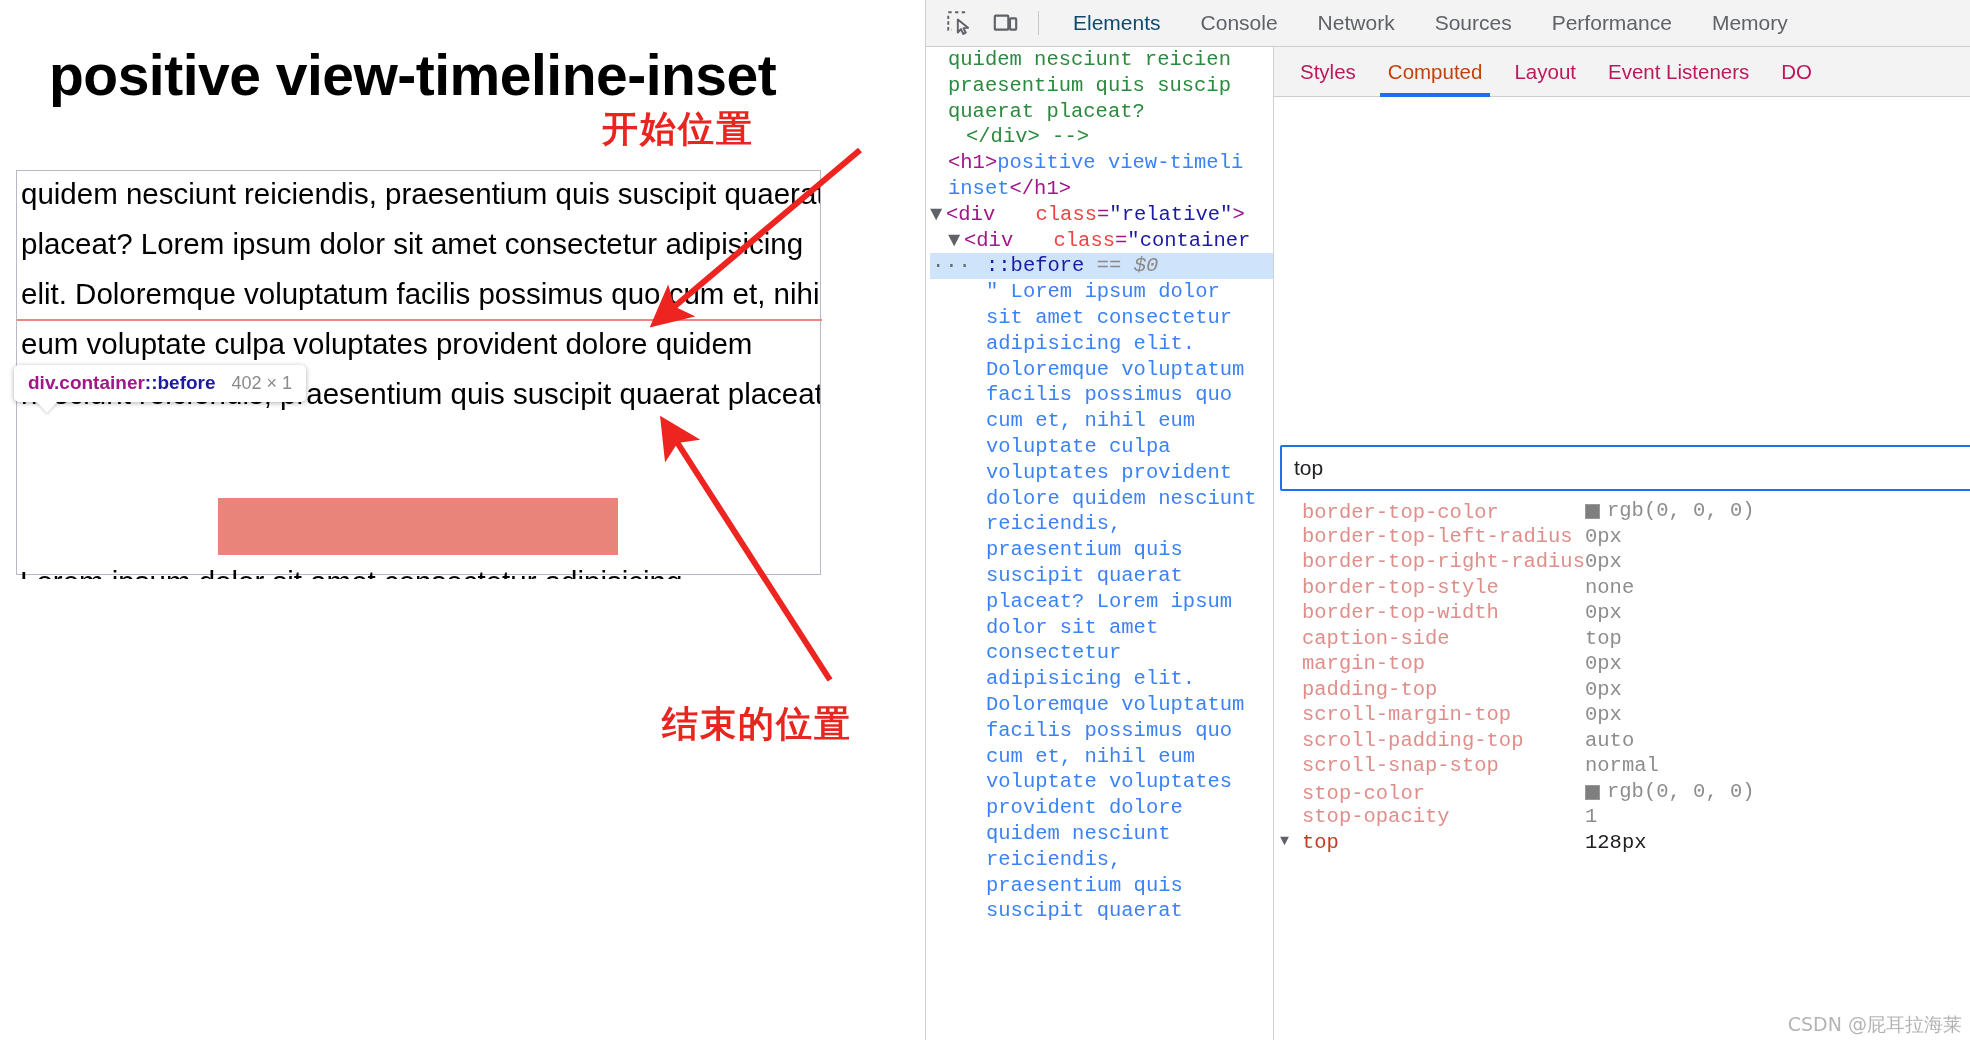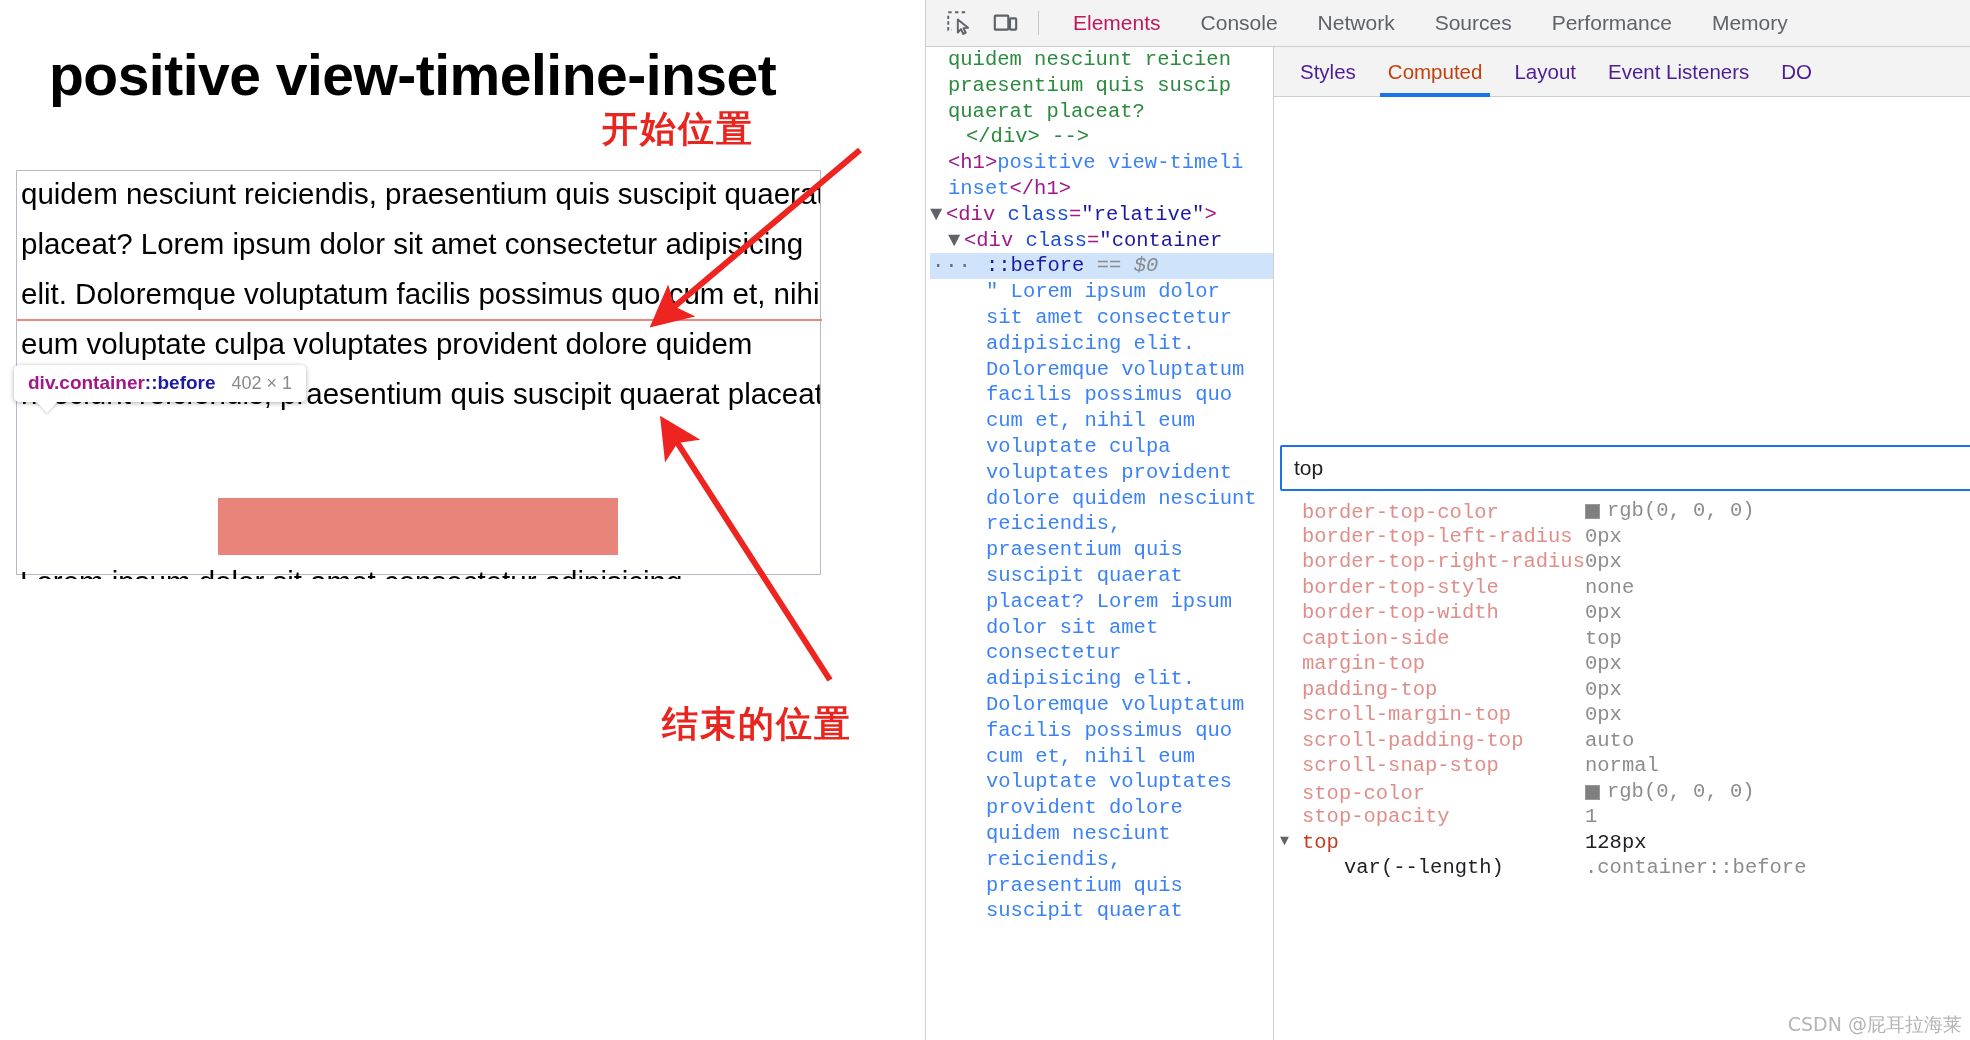--- a/index.html
+++ b/index.html
@@ -177,21 +177,21 @@
   }
   .dt-tab {
     font-size: 21px;
     color: #5f6368;
     padding: 10px 18px 11px 18px;
     position: relative;
     white-space: nowrap;
     font-family: "Liberation Sans", sans-serif;
   }
   .dt-tab.active {
-    color: #be185d;
+    color: #0c4a6e;
   }
   .dt-tab.active::after {
     content: "";
     position: absolute;
     left: 10px; right: 10px; bottom: -9px;
     height: 4px;
     background: #1a73e8;
   }
 
   #dt-body {
@@ -211,21 +211,21 @@
     font-family: "Liberation Mono", monospace;
     font-size: 20.5px;
     line-height: 25.8px;
     padding-left: 4px;
     padding-top: 0px;
   }
   #dom-pane .line { white-space: pre; }
   #dom-pane .wrapline { white-space: pre-wrap; }
   .tok-comment { color: #2b8a3e; }
   .tok-tag     { color: #a1178a; }
-  .tok-attr    { color: #1d4ed8; }
+  .tok-attr    { color: #ef4444; margin-left: 28px; }
   .tok-val     { color: #1a1aa6; }
   .tok-text    { color: #3b82f6; }
   .tok-pseudo  { color: #1a1aa6; }
   .tok-dollar  { color: #8a8a8a; font-style: italic; }
   .arrow-tri   { color: #5f6368; display: inline-block; width: 16px; }
 
   .dom-selected {
     background: #cfe3fb;
     position: relative;
   }
@@ -247,21 +247,21 @@
   #styles-tabs {
     height: 50px;
     background: #f3f3f3;
     border-bottom: 1px solid #cdcdcd;
     display: flex;
     align-items: center;
     padding-left: 10px;
   }
   .st-tab {
     font-size: 20.5px;
-    color: #4c1d95;
+    color: #be185d;
     padding: 12px 16px;
     position: relative;
     white-space: nowrap;
     font-family: "Liberation Sans", sans-serif;
   }
   .st-tab.active { color: #c2410c; }
   .st-tab.active::after {
     content: "";
     position: absolute;
     left: 8px; right: 8px; bottom: -1px;
@@ -529,24 +529,20 @@
             <span class="cp-name">stop-opacity</span>
             <span class="cp-val">1</span>
           </div>
 
           <div class="cp-row expanded">
             <span class="cp-tri">▼</span>
             <span class="cp-name">top</span>
             <span class="cp-val">128px</span>
           </div>
 
-          <div class="cp-sub">
-            <span class="sub-name">var(--length)</span>
-            <span class="sub-src">.container::before</span>
-          </div>
 
         </div>
       </div>
     </div>
   </div>
 
   <div id="watermark">CSDN @屁耳拉海莱</div>
 
 </div>
 

